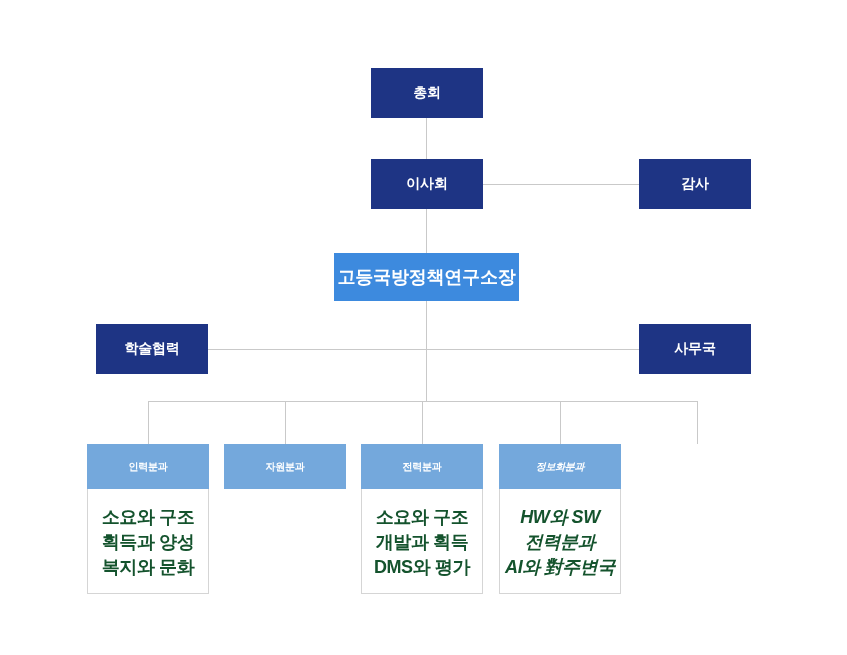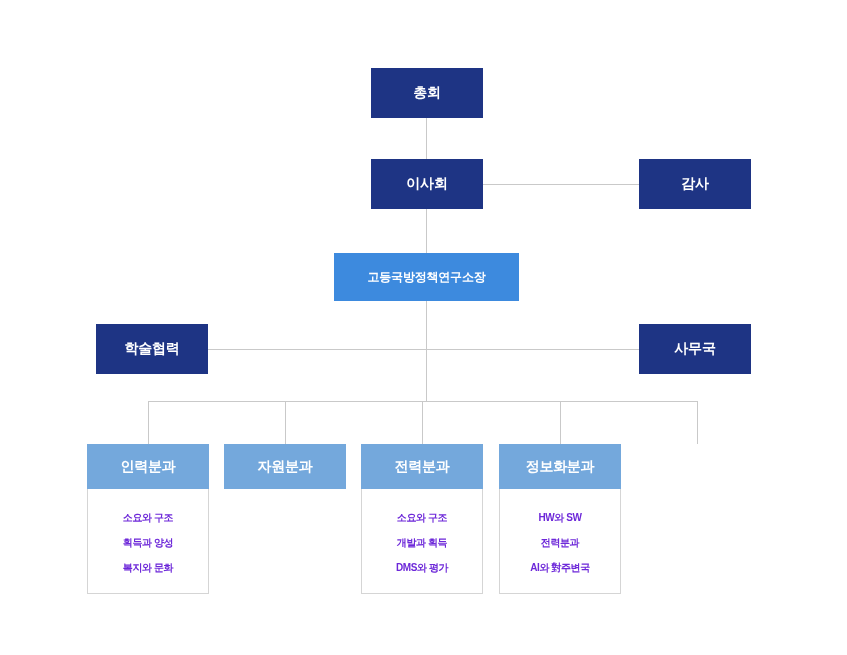--- a/index.html
+++ b/index.html
@@ -39,58 +39,58 @@
     font-weight: bold;
     letter-spacing: -0.2px;
     white-space: nowrap;
   }
   .node-navy {
     background: #1e3484;
     font-size: 14px;
   }
   .node-blue {
     background: #3d8ade;
-    font-size: 12px;
+    font-size: 18px;
   }
 
   
   .division {
     position: absolute;
     box-sizing: border-box;
     width: 122px;
   }
   .division-head {
     box-sizing: border-box;
     height: 45px;
     background: #74a8dc;
     color: #ffffff;
-    font-size: 14px;
+    font-size: 10px;
     font-weight: bold;
     display: flex;
     align-items: center;
     justify-content: center;
     letter-spacing: -0.3px;
     white-space: nowrap;
   }
   .division-body {
     box-sizing: border-box;
     height: 105px;
     background: #ffffff;
     border: 1px solid #d5d5d5;
     border-top: none;
     display: flex;
     flex-direction: column;
     align-items: center;
     justify-content: center;
     padding-top: 2px;
   }
   .division-body .item {
-    font-size: 10px;
+    font-size: 18px;
     font-weight: bold;
-    color: #6d28d9;
+    color: #14532d;
     line-height: 25px;
     letter-spacing: -0.4px;
     white-space: nowrap;
   }
 </style>
 </head>
 <body>
 
 <div id="org-chart">
 
@@ -156,21 +156,21 @@
     <div class="division-head">
       <span>전력분과</span>
     </div>
     <div class="division-body">
       <div class="item">소요와 구조</div>
       <div class="item">개발과 획득</div>
       <div class="item">DMS와 평가</div>
     </div>
   </div>
 
-  <div class="division" style="left:499px; top:444px;">
+  <div class="division" style="left:499px; top:444px;font-style:italic;">
     <div class="division-head">
       <span>정보화분과</span>
     </div>
     <div class="division-body">
       <div class="item">HW와 SW</div>
       <div class="item">전력분과</div>
       <div class="item">AI와 對주변국</div>
     </div>
   </div>
 

